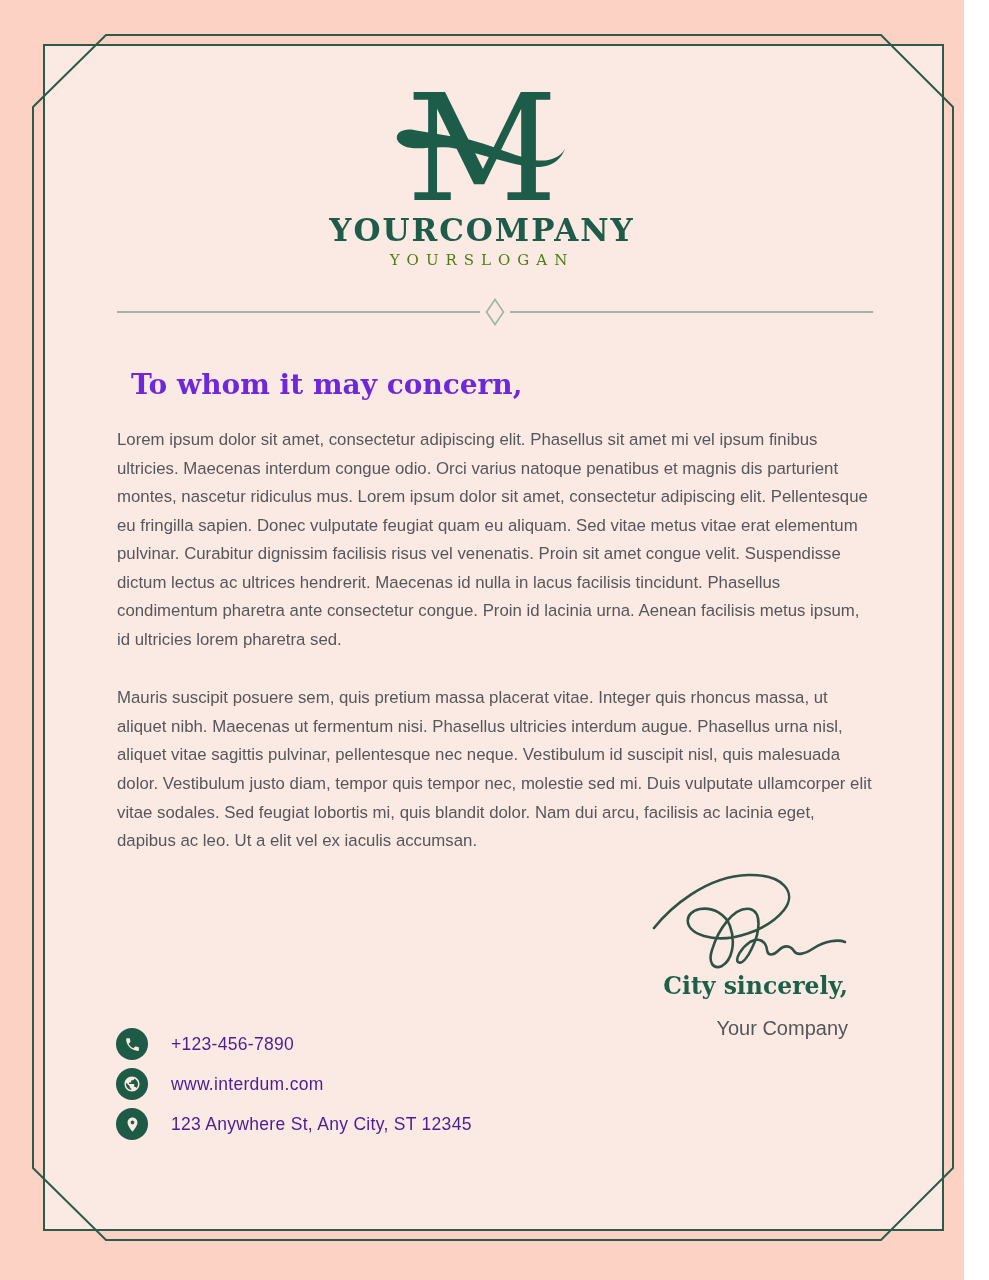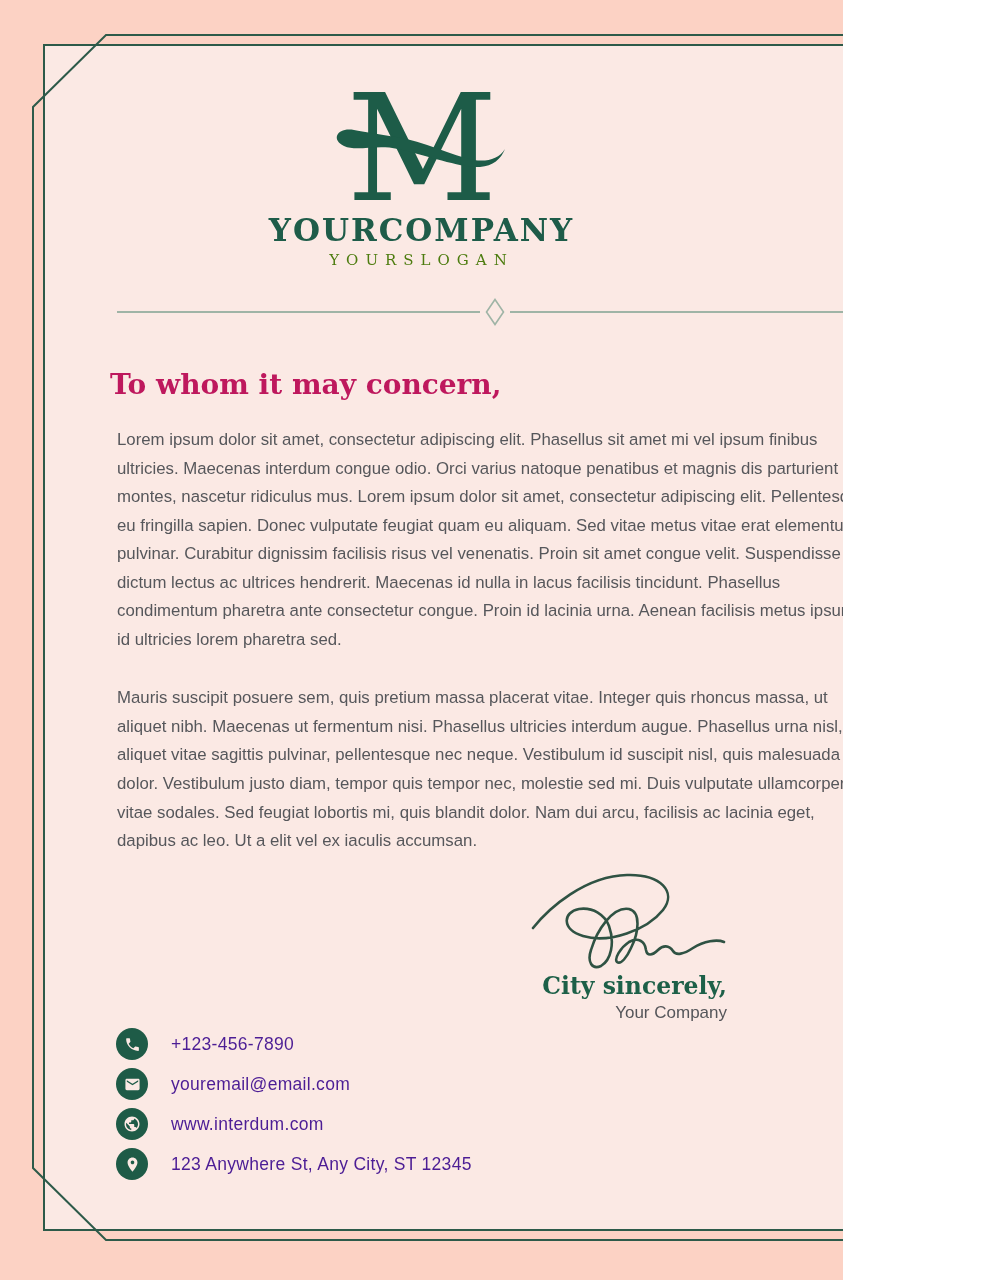--- a/index.html
+++ b/index.html
@@ -1,19 +1,19 @@
 <!DOCTYPE html>
 <html><head>
 <meta charset="utf-8">
 <style>
   html,body{margin:0;padding:0;}
   body{font-family:"Liberation Sans",sans-serif;}
   .page{
     position:relative;
-    width:843px;height:1280px;
+    width:964px;height:1280px;
     background:#fcd2c4;
     overflow:hidden;
   }
   .inner-panel{
     position:absolute;
     left:43px;top:44px;
     width:901px;height:1187px;
     box-sizing:border-box;
     border:2px solid #2d5a49;
     background:#fbe9e4;
@@ -40,38 +40,38 @@
     font-size:15px;letter-spacing:7px;color:#4d7c0f;
   }
   .divider{
     position:absolute;top:298px;left:117px;width:756px;height:28px;
     display:flex;align-items:center;
   }
   .divider .line{flex:1;height:2px;background:#9fb4a6;}
   .divider .diamond{margin:0 5px;display:block;}
 
   .salutation{
-    position:absolute;left:110px;top:368px;
+    position:absolute;left:131px;top:368px;
     font-family:"DejaVu Serif",serif;font-weight:bold;
-    font-size:28px;color:#be185d;
+    font-size:28px;color:#6d28d9;
   }
   .body-text{
     position:absolute;left:117px;top:426px;width:757px;
     font-size:16.8px;line-height:1.7;color:#56575b;
   }
   .body-text p{margin:0;}
   .body-text p + p{margin-top:30px;}
 
   .signature-block{position:absolute;right:116px;top:868px;text-align:right;}
   .signature-svg{display:block;margin-left:auto;}
   .closing{
     font-family:"DejaVu Serif",serif;font-weight:bold;
     font-size:23.5px;color:#1d6048;margin-top:2px;
   }
-  .signed-by{font-size:17px;color:#55565a;margin-top:3px;}
+  .signed-by{font-size:20px;color:#55565a;margin-top:17px;}
 
   .contact-list{position:absolute;left:116px;top:1028px;}
   .contact-row{display:flex;align-items:center;height:32px;margin-bottom:8px;}
   .contact-row:last-child{margin-bottom:0;margin-top:2px;text-align:right;}
   .contact-icon{
     width:32px;height:32px;border-radius:50%;
     background:#1e5b47;flex:0 0 32px;
     display:flex;align-items:center;justify-content:center;
   }
   .contact-icon svg{display:block;}
@@ -146,28 +146,20 @@
 
       <div class="contact-row">
         <span class="contact-icon">
           <svg width="17" height="17" viewBox="0 0 24 24" fill="#fbe9e4">
             <path d="M6.62 10.79c1.44 2.83 3.76 5.14 6.59 6.59l2.2-2.2c.27-.27.67-.36 1.02-.24 1.12.37 2.33.57 3.57.57.55 0 1 .45 1 1V20c0 .55-.45 1-1 1-9.39 0-17-7.61-17-17 0-.55.45-1 1-1h3.5c.55 0 1 .45 1 1 0 1.25.2 2.45.57 3.57.11.35.03.74-.25 1.02l-2.2 2.2z"></path>
           </svg>
         </span>
         <span class="contact-text">+123-456-7890</span>
       </div>
 
-      <div class="contact-row">
-        <span class="contact-icon">
-          <svg width="17" height="17" viewBox="0 0 24 24" fill="#fbe9e4">
-            <path d="M20 4H4c-1.1 0-1.99.9-1.99 2L2 18c0 1.1.9 2 2 2h16c1.1 0 2-.9 2-2V6c0-1.1-.9-2-2-2zm0 4l-8 5-8-5V6l8 5 8-5v2z"></path>
-          </svg>
-        </span>
-        <span class="contact-text">youremail@email.com</span>
-      </div>
 
       <div class="contact-row">
         <span class="contact-icon">
           <svg width="18" height="18" viewBox="0 0 24 24" fill="#fbe9e4">
             <path d="M12 2C6.48 2 2 6.48 2 12s4.48 10 10 10 10-4.48 10-10S17.52 2 12 2zm-1 17.93c-3.95-.49-7-3.85-7-7.93 0-.62.08-1.21.21-1.79L9 15v1c0 1.1.9 2 2 2v1.93zm6.9-2.54c-.26-.81-1-1.39-1.9-1.39h-1v-3c0-.55-.45-1-1-1H8v-2h2c.55 0 1-.45 1-1V7h2c1.1 0 2-.9 2-2v-.41c2.93 1.19 5 4.06 5 7.41 0 2.08-.8 3.97-2.1 5.39z"></path>
           </svg>
         </span>
         <span class="contact-text">www.interdum.com</span>
       </div>
 

